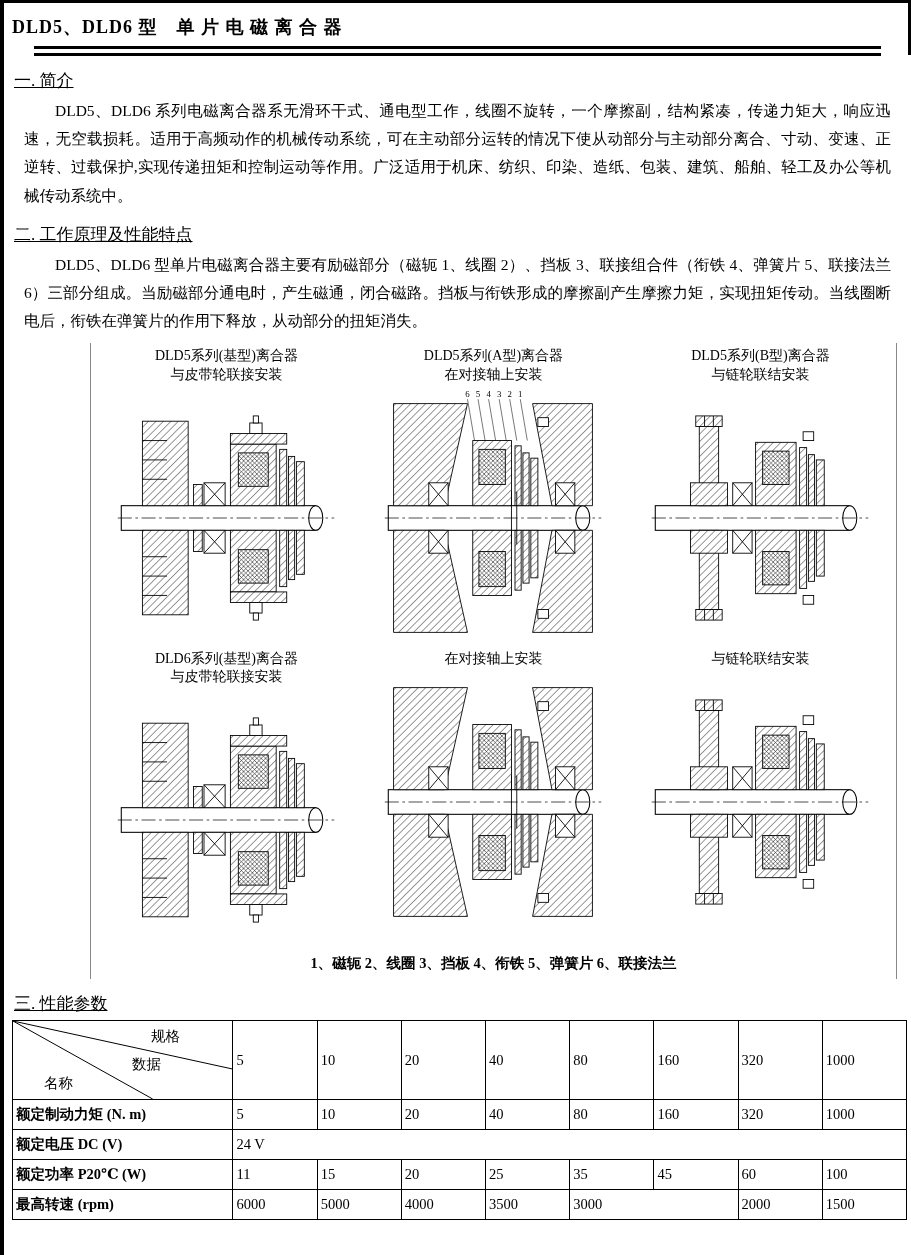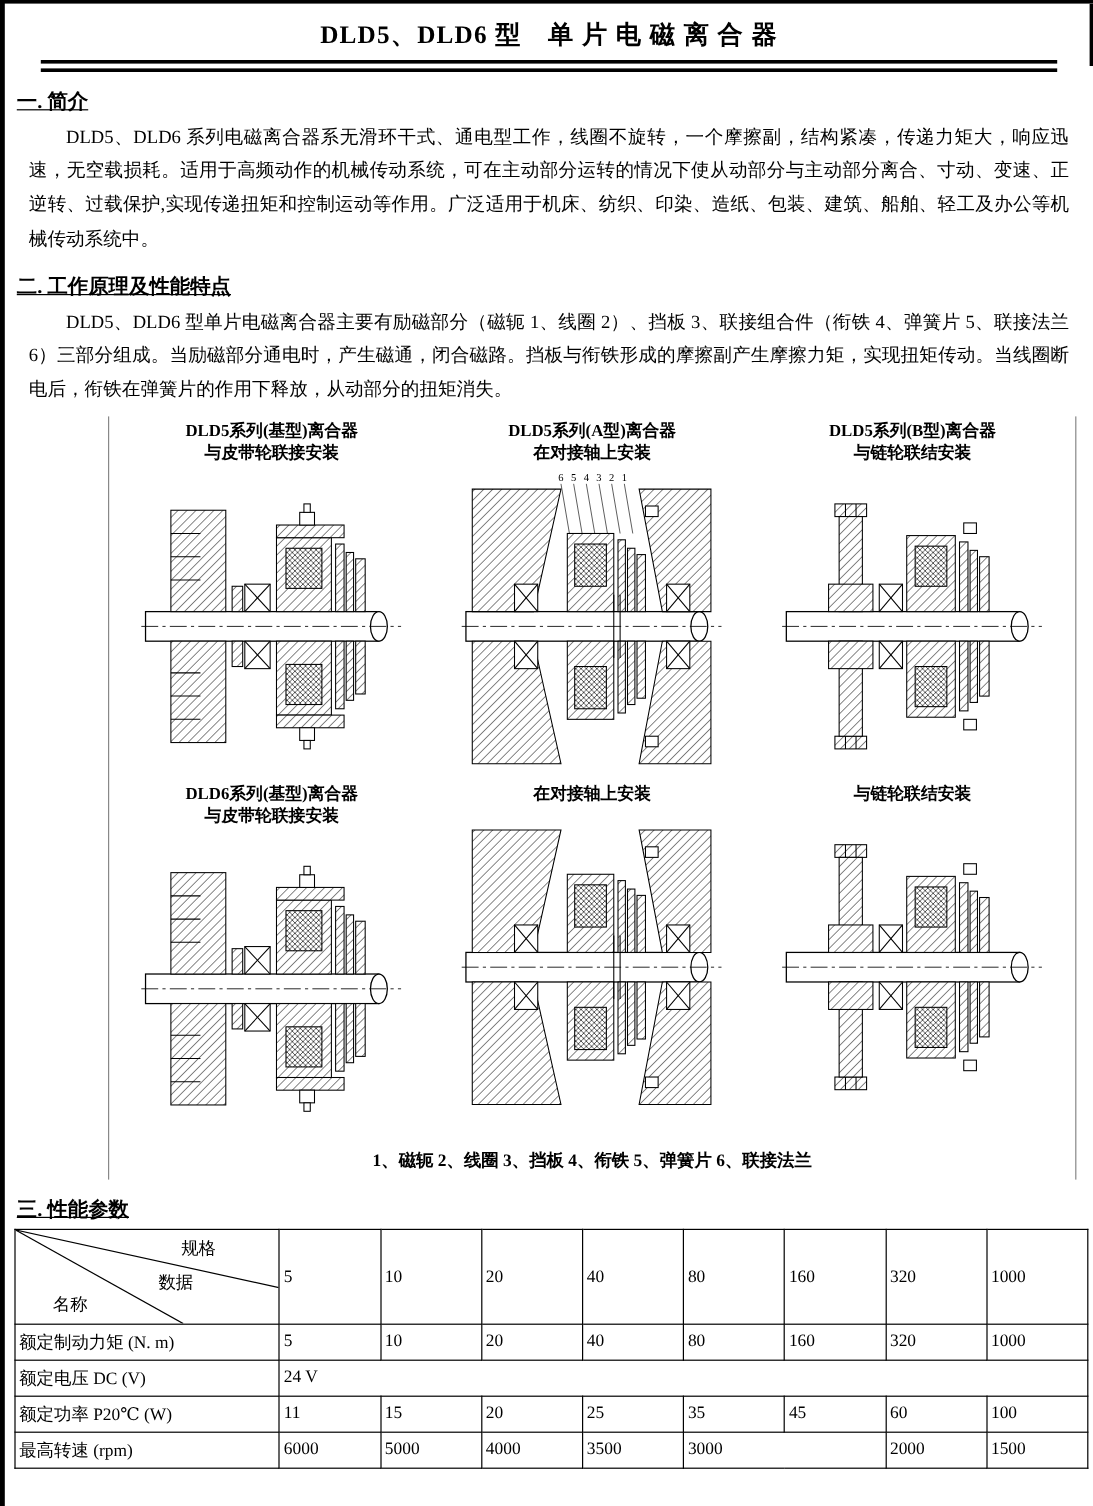--- a/index.html
+++ b/index.html
@@ -1,33 +1,33 @@
 <!DOCTYPE html>
 <html><head>
 <meta charset="utf-8">
 <style>
   html,body{margin:0;padding:0;background:#e8e8e8;}
   body{width:911px;font-family:"Liberation Serif","DejaVu Serif",serif;color:#000;}
   .page{position:relative;width:911px;min-height:1255px;background:#fff;box-sizing:border-box;
         border-left:4px solid #000;border-top:3px solid #000;padding:4px 8px 6px 8px;overflow:hidden;}
   .right-edge{position:absolute;top:0;right:0;width:3px;height:52px;background:#000;}
-  .title{text-align:center;font-size:21px;font-weight:bold;margin:8px 0 7px 0;letter-spacing:1px;}
+  .title{font-size:18px;font-weight:bold;margin:8px 0 7px 0;letter-spacing:1px;}
   .double-rule{margin:0 22px;height:4px;border-top:3px solid #000;border-bottom:3px solid #000;}
-  .sec-heading{font-size:17px;font-weight:bold;margin:13px 0 5px 2px;text-decoration:underline;}
+  .sec-heading{font-size:17px;font-weight:normal;margin:13px 0 5px 2px;text-decoration:underline;}
   .para{font-size:15.5px;line-height:1.82;text-align:justify;text-indent:2em;margin:0 12px;}
   .figures{margin:8px 6px 0 78px;border-left:1px solid #888;border-right:1px solid #888;padding:4px 2px 2px 2px;}
   .fig-row{display:flex;}
   .fig-cell{width:33.33%;text-align:center;}
-  .fig-caption{font-size:14px;font-weight:bold;line-height:1.3;}
+  .fig-caption{font-size:14px;font-weight:normal;line-height:1.3;}
   .fig-svg{width:246px;height:264px;display:block;margin:2px auto 0 auto;}
   .legend{text-align:center;font-weight:bold;font-size:14.5px;margin:2px 0 4px 0;}
   table.perf{border-collapse:collapse;width:895px;margin:4px 0 6px 0;font-size:14.5px;table-layout:fixed;}
   table.perf td{border:1px solid #000;text-align:left;padding:0 3px;height:29px;}
   table.perf tr.hdr td{height:78px;}
-  td.lbl{text-align:left;padding-left:8px;}
+  td.lbl{text-align:left;padding-left:8px;font-weight:bold;}
   td.corner{position:relative;padding:0;}
   .corner-svg{position:absolute;left:0;top:0;width:100%;height:100%;}
   .c-top{position:absolute;top:6px;left:138px;}
   .c-mid{position:absolute;top:34px;left:72px;margin-left:47px;}
   .c-bot{position:absolute;bottom:6px;left:16px;margin-left:15px;}
   .hidden-defs{position:absolute;width:0;height:0;}
 </style>
 </head>
 <body>
 

